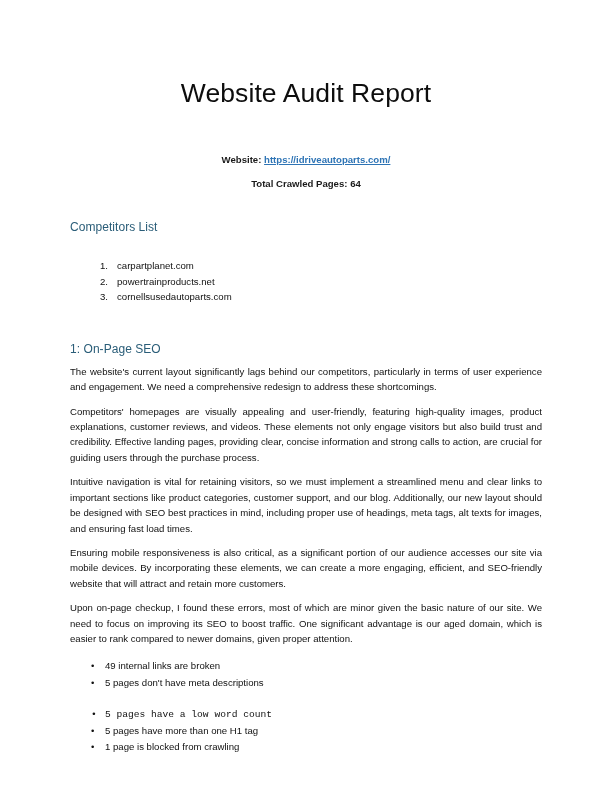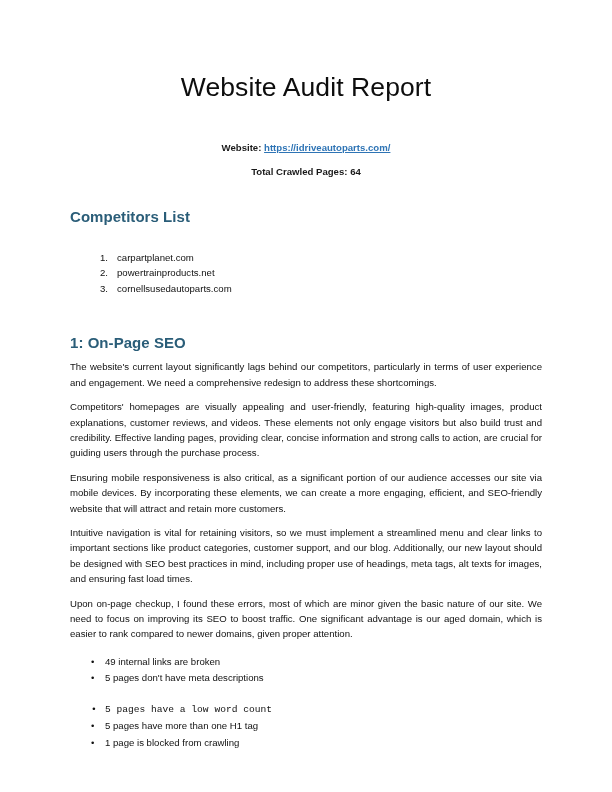--- a/index.html
+++ b/index.html
@@ -23,21 +23,21 @@
   }
   .content {
     position: absolute;
     left: 70px;
     top: 0;
     width: 472px;
   }
 
   
   .doc-title {
-    margin: 4px;
+    margin: 10px;
     padding-top: 68px;
     font-size: 26.5px;
     font-weight: 400;
     line-height: 1.18;
     text-align: center;
     letter-spacing: 0.1px;
     color: #0d0d0d;
   }
   .subline {
     margin: 0;
@@ -51,22 +51,22 @@
   .subline.pages-line { padding-top: 10px; }
   .weblink {
     color: #2e74b5;
     text-decoration: underline;
     font-weight: bold;
   }
 
   
   h2.section-heading {
     margin: 0;
-    font-size: 15px;
-    font-weight: 700;
+    font-size: 12px;
+    font-weight: 400;
     line-height: 1.25;
     color: #2a5d78;
     letter-spacing: 0.05px;
   }
   .heading-competitors { padding-top: 29px; }
   .heading-onpage { padding-top: 25px; }
 
   
   p.body-text {
     margin: 0;
@@ -152,23 +152,23 @@
       <li>powertrainproducts.net</li>
       <li>cornellsusedautoparts.com</li>
     </ol>
 
     <h2 class="section-heading heading-onpage">1: On-Page SEO</h2>
 
     <p class="body-text tight">The website's current layout significantly lags behind our competitors, particularly in terms of user experience and engagement. We need a comprehensive redesign to address these shortcomings.</p>
 
     <p class="body-text">Competitors' homepages are visually appealing and user-friendly, featuring high-quality images, product explanations, customer reviews, and videos. These elements not only engage visitors but also build trust and credibility. Effective landing pages, providing clear, concise information and strong calls to action, are crucial for guiding users through the purchase process.</p>
 
+    <p class="body-text">Intuitive navigation is vital for retaining visitors, so we must implement a streamlined menu and clear links to important sections like product categories, customer support, and our blog. Additionally, our new layout should be designed with SEO best practices in mind, including proper use of headings, meta tags, alt texts for images, and ensuring fast load times.</p>
+
     <p class="body-text">Ensuring mobile responsiveness is also critical, as a significant portion of our audience accesses our site via mobile devices. By incorporating these elements, we can create a more engaging, efficient, and SEO-friendly website that will attract and retain more customers.</p>
-
-    <p class="body-text">Intuitive navigation is vital for retaining visitors, so we must implement a streamlined menu and clear links to important sections like product categories, customer support, and our blog. Additionally, our new layout should be designed with SEO best practices in mind, including proper use of headings, meta tags, alt texts for images, and ensuring fast load times.</p>
 
     <p class="body-text">Upon on-page checkup, I found these errors, most of which are minor given the basic nature of our site. We need to focus on improving its SEO to boost traffic. One significant advantage is our aged domain, which is easier to rank compared to newer domains, given proper attention.</p>
 
     <ul class="bullet-list">
       <li>49 internal links are broken</li>
       <li>5 pages don't have meta descriptions</li>
       <li class="group-gap">5 pages have a low word count</li>
       <li>5 pages have more than one H1 tag</li>
       <li>1 page is blocked from crawling</li>
     </ul>

